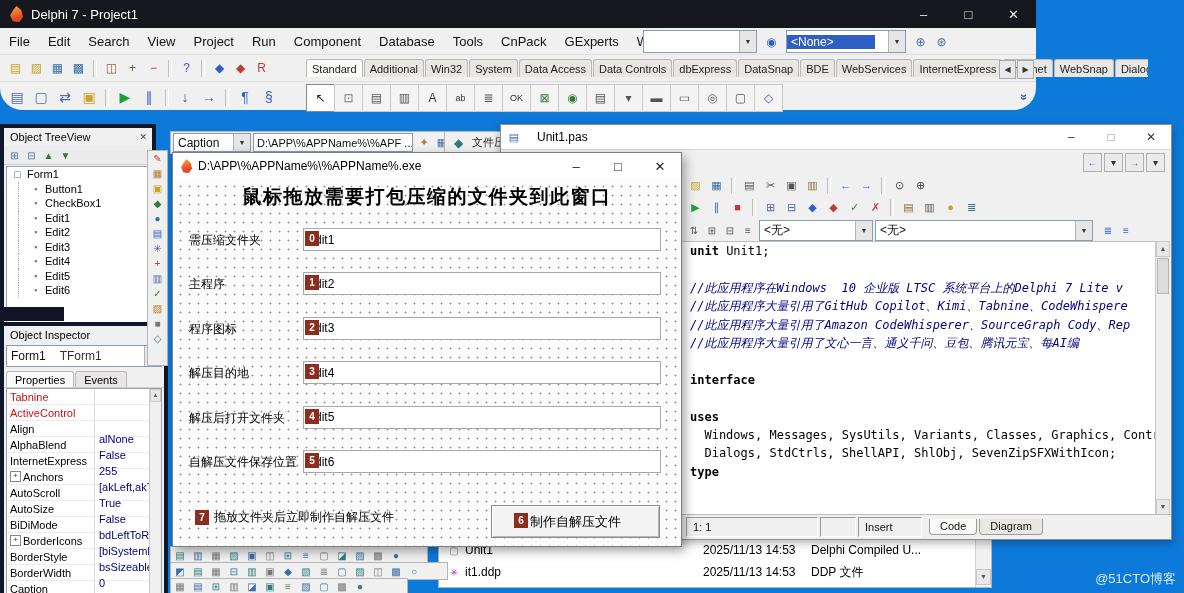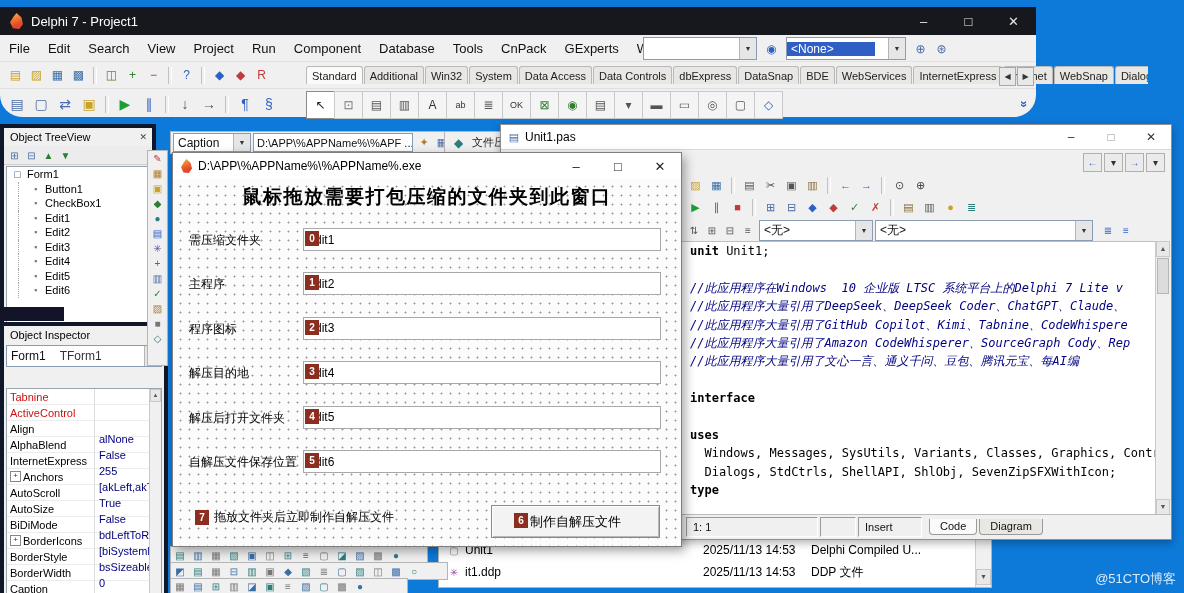--- a/index.html
+++ b/index.html
@@ -10,21 +10,21 @@
   
   .combo{height:21px;background:#fff;border:1px solid #8a9cb2;display:flex;align-items:center;font-size:12px;overflow:hidden;}
   .combo-value{flex:1;padding:0 4px;white-space:nowrap;overflow:hidden;color:#111;}
   .combo-value.sel{background:#2f5fc4;color:#fff;}
   .combo-btn{width:16px;align-self:stretch;background:#e6e6e6;border-left:1px solid #b5b5b5;
              font-size:7px;display:flex;align-items:center;justify-content:center;color:#333;}
   .ticon{width:21px;height:19px;display:inline-flex;align-items:center;justify-content:center;font-size:12px;flex:none;}
   .tsep{width:2px;height:17px;border-left:1px solid #c2c2c2;border-right:1px solid #fff;margin:0 4px;flex:none;}
   .panel{background:#f0f0f0;border:4px solid #0f172a;}
   
-  .ide-top{left:0;top:7px;width:1036px;height:110px;background:#f0f0f0;border-radius:22px;}
+  .ide-top{left:0;top:0;width:1036px;height:110px;background:#f0f0f0;border-radius:22px;}
   .main-titlebar{height:28px;background:#17171e;color:#fff;display:flex;align-items:center;}
   .flame{width:13px;height:16px;margin:0 8px 0 10px;flex:none;
          background:linear-gradient(160deg,#ffb03c,#e2482a 70%);
          clip-path:polygon(50% 0,88% 28%,100% 68%,72% 100%,22% 96%,0 58%,28% 22%);}
   .main-title{font-size:13px;}
   .win-btns{margin-left:auto;display:flex;}
   .win-btn{width:45px;height:28px;display:flex;align-items:center;justify-content:center;font-size:13px;color:#e8e8e8;}
   .menubar{height:26px;display:flex;align-items:center;position:relative;border-bottom:1px solid #e2e2e2;}
   .menu-item{padding:0 9px;font-size:13px;color:#111;}
   .menu-cluster{position:absolute;left:643px;top:2px;display:flex;align-items:center;gap:4px;}
@@ -81,21 +81,21 @@
   .cap-field{width:152px;height:17px;background:#fff;border:1px solid #8a9cb2;font-size:11px;display:flex;align-items:center;
              padding:0 3px;white-space:nowrap;overflow:hidden;flex:none;color:#111;}
   .cap-toolbar .ticon{width:18px;height:17px;font-size:11px;}
   .hint-frag{left:444px;top:131px;width:76px;height:21px;background:#f0f0f0;border:1px solid #b5b5b5;
              display:flex;align-items:center;font-size:11px;padding-left:3px;gap:3px;white-space:nowrap;overflow:hidden;color:#222;}
   
   .editor{left:500px;top:124px;width:670px;height:414px;background:#f0f0f0;border:1px solid #8f8f8f;
           box-shadow:0 3px 8px rgba(0,0,0,.3);z-index:5;}
   .ed-titlebar{height:24px;background:#fff;border-bottom:1px solid #d9d9d9;display:flex;align-items:center;}
   .ed-titlebar .ticon{width:18px;font-size:11px;margin-left:4px;}
-  .ed-title{font-size:12px;color:#000;margin-left:2px;}
+  .ed-title{font-size:12px;color:#000;margin-left:14px;}
   .ed-btns{margin-left:auto;display:flex;}
   .ed-btn{width:40px;height:23px;display:flex;align-items:center;justify-content:center;font-size:12px;color:#333;}
   .ed-navband{height:24px;display:flex;align-items:center;justify-content:flex-end;padding-right:6px;}
   .nav-cluster{display:flex;}
   .nav-cluster .ticon{width:17px;height:17px;border:1px solid #b0b0b0;background:#ebebeb;margin-left:2px;font-size:10px;}
   .ed-rowa,.ed-rowb{height:22px;display:flex;align-items:center;padding-left:184px;}
   .ed-rowa .ticon,.ed-rowb .ticon{width:21px;height:18px;font-size:11px;}
   .ed-comborow{height:24px;display:flex;align-items:center;padding-left:184px;gap:2px;}
   .ed-comborow .ticon{width:18px;height:18px;font-size:10px;}
   .ed-combo1{width:112px;height:19px;flex:none;}
@@ -382,20 +382,24 @@
   <div class="abs dark-strip"></div>
 
   <div class="abs panel oi">
     <div class="panel-header">
       <span>Object Inspector</span>
     </div>
     <div class="combo oi-selector">
       <span class="combo-value"><span>Form1</span><span class="oi-sel-type">TForm1</span></span>
       <span class="combo-btn">▼</span>
     </div>
+    <div class="oi-tabs" id="oi-tabs">
+        <span class="oi-tab active">Properties</span>
+        <span class="oi-tab">Events</span>
+      </div>
     <div class="oi-grid">
       <div id="oi-rows">
           <div class="oi-row">
             <span class="oi-name red">Tabnine</span>
             <span class="oi-value"></span>
           </div>
           <div class="oi-row">
             <span class="oi-name red">ActiveControl</span>
             <span class="oi-value"></span>
           </div>
@@ -551,21 +555,20 @@
       </span>
       <span style="display:flex;margin-left:4px;">
           <span class="ticon" style="color: rgb(47, 95, 196);">≣</span>
           <span class="ticon" style="color: rgb(47, 95, 196);">≡</span>
         </span>
     </div>
     <div class="ed-code" id="code-lines">
         <div class="code-line"><span class="kw">unit</span><span class="id"> Unit1;</span></div>
         <div class="code-line">&nbsp;</div>
         <div class="code-line"><span class="cmt">//此应用程序在Windows  10 企业版 LTSC 系统平台上的Delphi 7 Lite v</span></div>
-        <div class="code-line"><span class="cmt">//此应用程序大量引用了DeepSeek、DeepSeek Coder、ChatGPT、Claude、</span></div>
         <div class="code-line"><span class="cmt">//此应用程序大量引用了GitHub Copilot、Kimi、Tabnine、CodeWhispere</span></div>
         <div class="code-line"><span class="cmt">//此应用程序大量引用了Amazon CodeWhisperer、SourceGraph Cody、Rep</span></div>
         <div class="code-line"><span class="cmt">//此应用程序大量引用了文心一言、通义千问、豆包、腾讯元宝、每AI编</span></div>
         <div class="code-line">&nbsp;</div>
         <div class="code-line"><span class="kw">interface</span></div>
         <div class="code-line">&nbsp;</div>
         <div class="code-line"><span class="kw">uses</span></div>
         <div class="code-line"><span class="id">  Windows, Messages, SysUtils, Variants, Classes, Graphics, Contr</span></div>
         <div class="code-line"><span class="id">  Dialogs, StdCtrls, ShellAPI, ShlObj, SevenZipSFXWithIcon;</span></div>
         <div class="code-line"><span class="kw">type</span></div>

